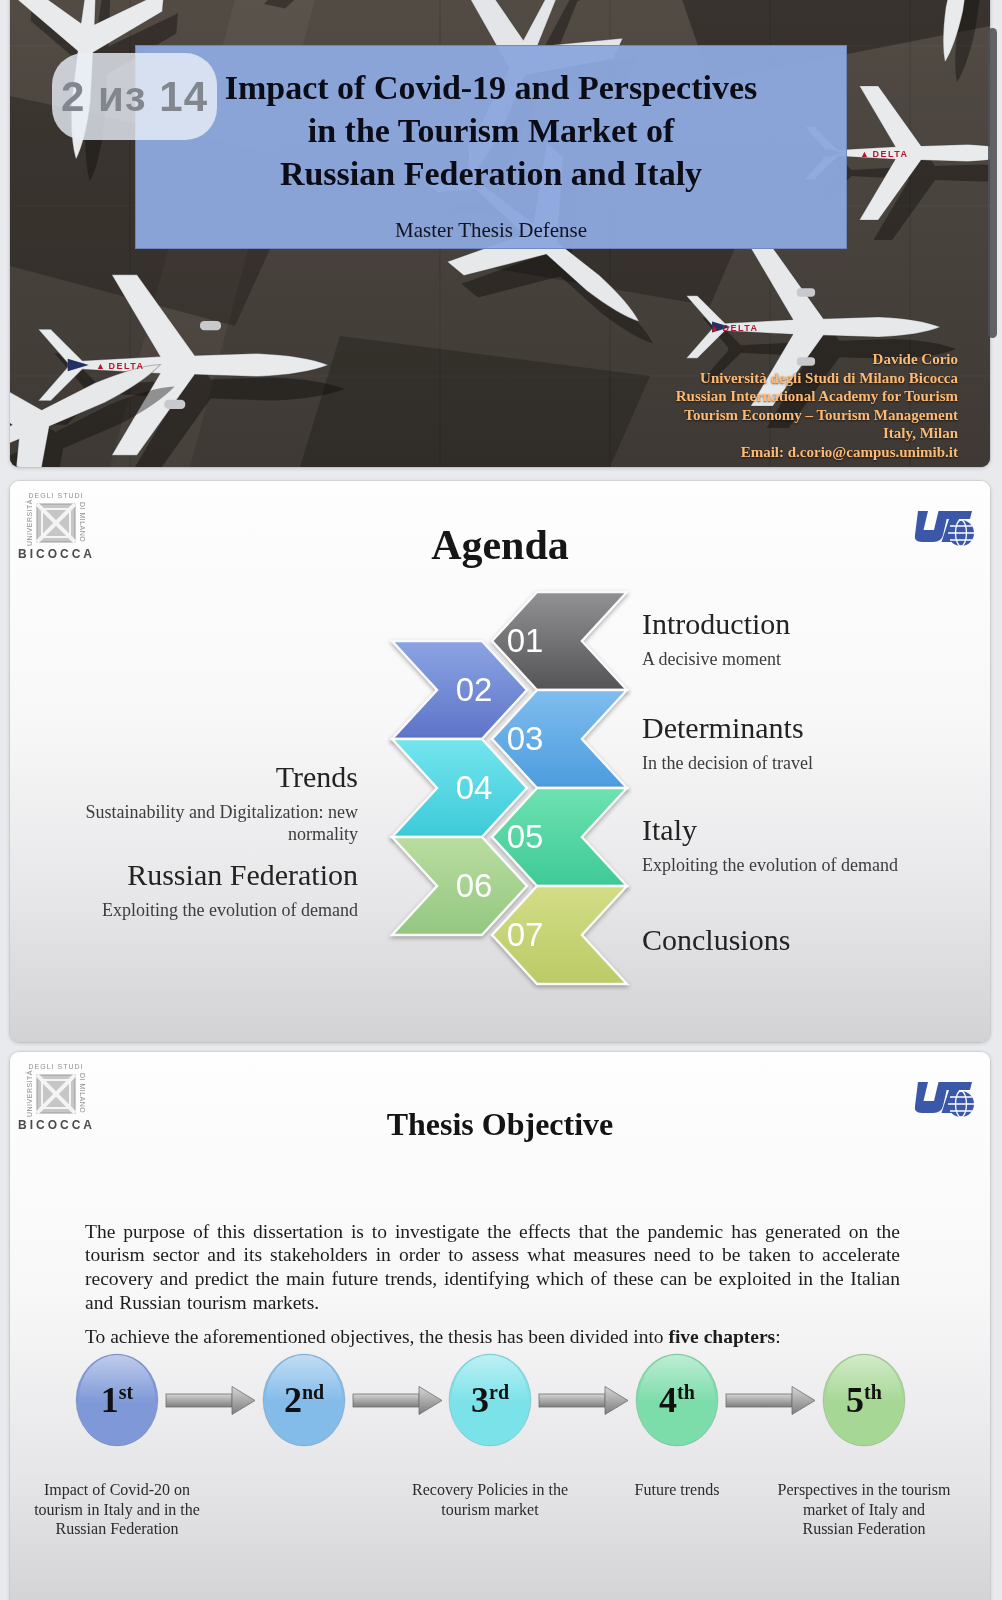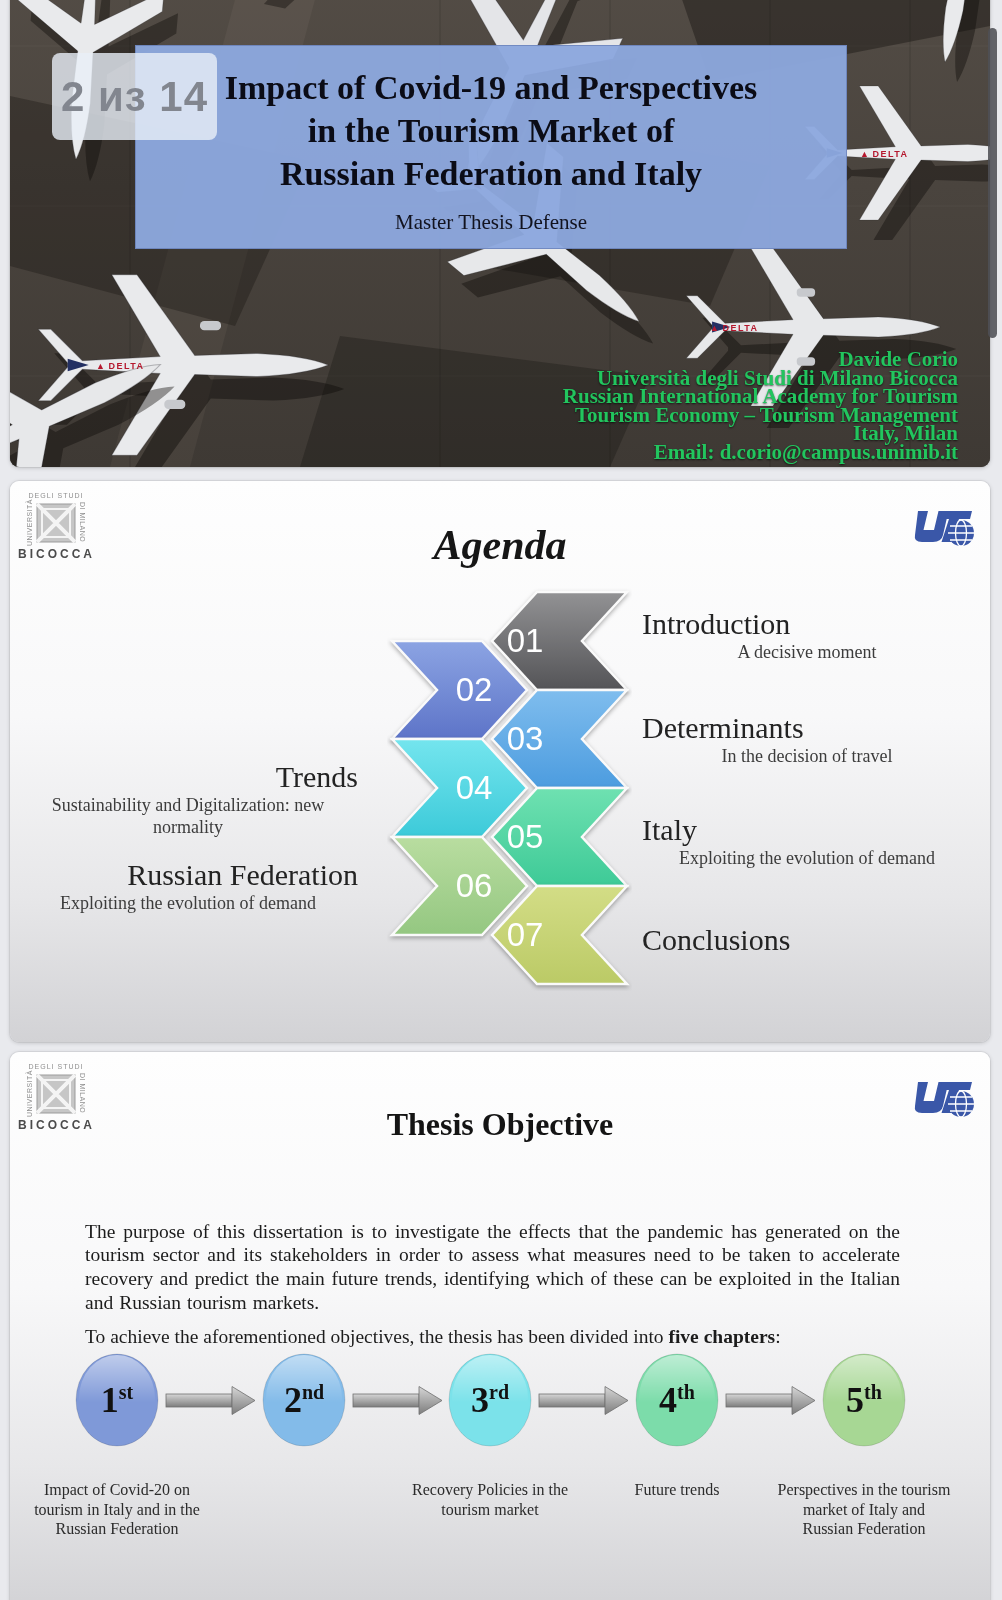--- a/index.html
+++ b/index.html
@@ -12,53 +12,53 @@
   .slide-photo{top:-94px;background:#45403b;}
   .slide-agenda{top:481px;}
   .slide-thesis{top:1052px;}
   .photo{position:absolute;inset:0;width:100%;height:100%;}
   .delta{font:700 9px "Liberation Sans",sans-serif;fill:#b5182e;letter-spacing:1.5px;}
   
   .title-box{position:absolute;left:125px;top:139px;width:712px;height:204px;
              border:1px solid rgba(70,90,150,.4);box-sizing:border-box;
              text-align:center;padding-top:20px;}
   .t1{font-size:34px;font-weight:bold;color:#0b0c16;line-height:43px;}
-  .t2{font-size:21px;color:#12131f;margin-top:15px;}
-  .author{position:absolute;right:32px;bottom:6px;text-align:right;color:#22c55e;
-          font-size:21px;font-weight:bold;line-height:18.5px;
+  .t2{font-size:21px;color:#12131f;margin-top:23px;}
+  .author{position:absolute;right:32px;bottom:6px;text-align:right;color:#fdba74;
+          font-size:15px;font-weight:bold;line-height:18.5px;
           text-shadow:0 1px 2px rgba(0,0,0,.65);}
   
   .page-pill{position:absolute;left:52px;top:53px;width:165px;height:87px;
-             background:rgba(233,239,248,.8);border-radius:8px;
+             background:rgba(233,239,248,.8);border-radius:32px;
              display:flex;align-items:center;justify-content:center;
              font:600 42px "Liberation Sans",sans-serif;color:#82868f;letter-spacing:1px;z-index:50;}
   .scroll-thumb{position:absolute;left:988px;top:28px;width:9px;height:310px;
                 border-radius:5px;background:rgba(78,80,85,.88);z-index:60;}
   
   .uni-logo{position:absolute;left:8px;top:11px;width:76px;color:#8f8f8f;
             font-family:"Liberation Sans",sans-serif;text-align:center;}
   .uni-top{font-size:7px;letter-spacing:1px;}
   .uni-mid{display:flex;align-items:center;justify-content:center;gap:1px;}
   .uni-side{font-size:7px;letter-spacing:.5px;width:9px;}
   .uni-l{writing-mode:vertical-rl;transform:rotate(180deg);}
   .uni-r{writing-mode:vertical-rl;}
   .uni-sq{width:40px;height:40px;}
   .uni-name{font-size:12px;font-weight:bold;letter-spacing:3px;color:#4b4b4b;margin-top:1px;}
   .ito{position:absolute;right:14px;top:18px;width:68px;height:60px;}
   
   .ag-heading{position:absolute;left:0;top:40px;width:100%;text-align:center;
-              font-size:42px;font-weight:bold;color:#161616;font-style:italic;}
+              font-size:42px;font-weight:bold;color:#161616;}
   .chev-wrap{position:absolute;left:377px;top:106px;}
   .chev{stroke:#fafafa;stroke-width:2.5;filter:drop-shadow(0 2px 2px rgba(0,0,0,.3));}
   .chev-num{font:400 33px "Liberation Sans",sans-serif;fill:#fff;}
   .ag-label{position:absolute;color:#232323;}
   .ag-label.right{left:632px;width:330px;text-align:left;}
   .ag-label.left{left:8px;width:340px;text-align:right;}
   .ag-title{font-size:30px;line-height:34px;}
-  .ag-sub{font-size:18px;line-height:22px;color:#3c3c3c;text-align:center;}
+  .ag-sub{font-size:18px;line-height:22px;color:#3c3c3c;margin-top:7px;}
   
   .th-heading{position:absolute;left:0;top:54px;width:100%;text-align:center;
               font-size:32px;font-weight:bold;color:#141414;}
   .th-body{position:absolute;left:75px;top:148px;width:815px;font-size:19.5px;
            line-height:23.8px;color:#1c1c1c;text-align:justify;word-spacing:.06em;}
   .th-body2{position:absolute;left:75px;top:254px;width:815px;font-size:19.5px;color:#1c1c1c;}
   .chap-strip{position:absolute;left:20px;top:293px;width:940px;height:112px;}
   .ord{font-family:"Liberation Serif","DejaVu Serif",serif;font-weight:bold;fill:#111;}
   .chap-cap{position:absolute;top:428px;width:176px;text-align:center;
             font-size:16px;line-height:19.5px;color:#2b2b2b;}

